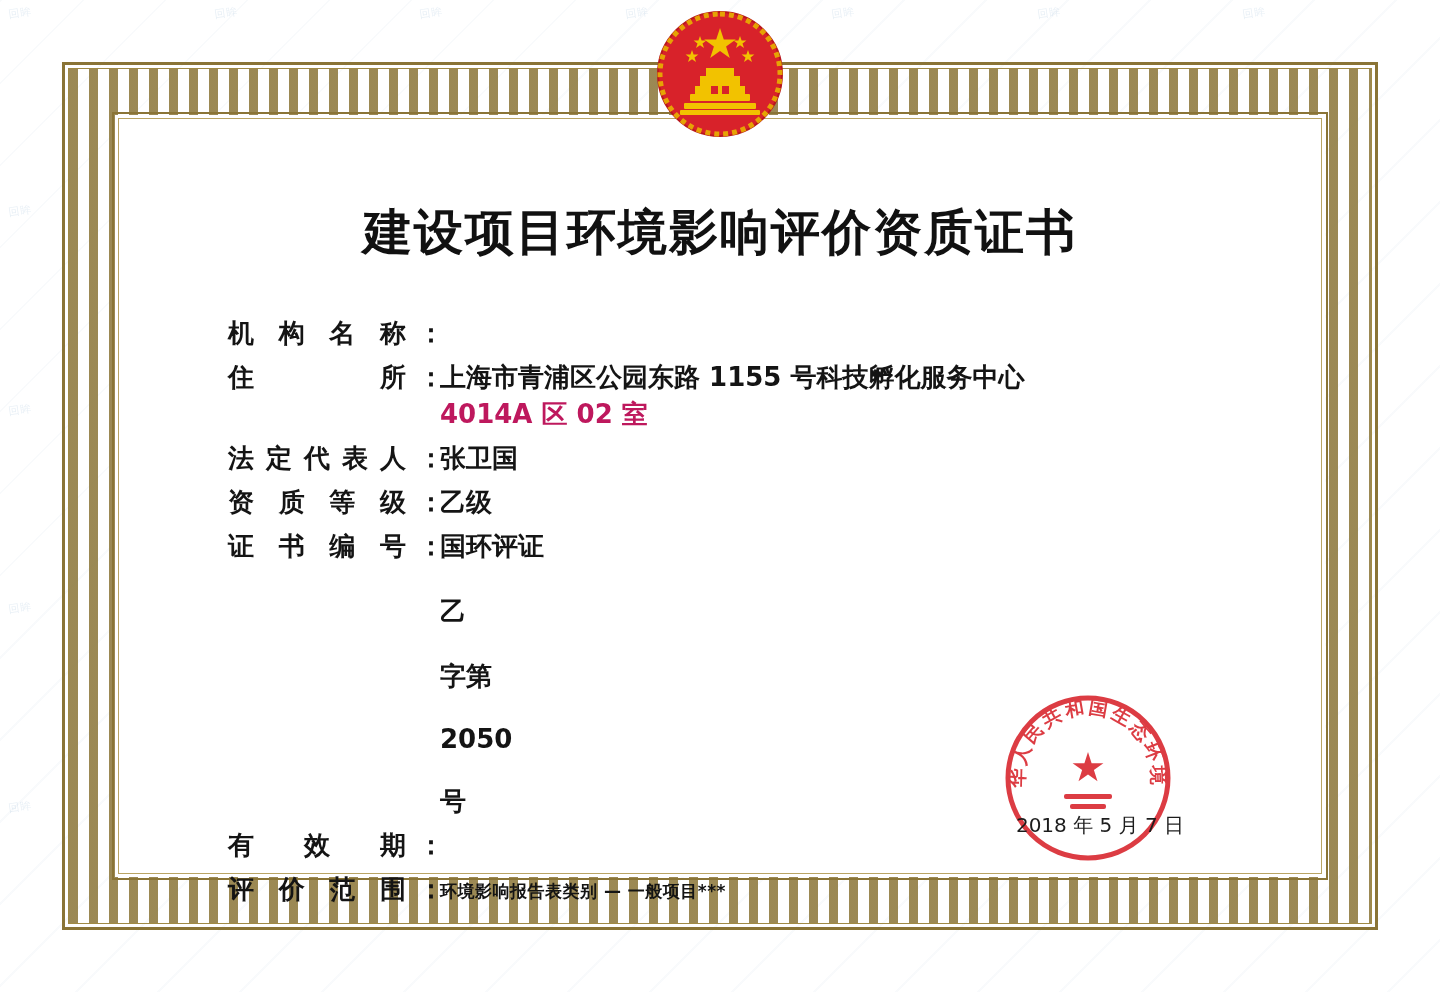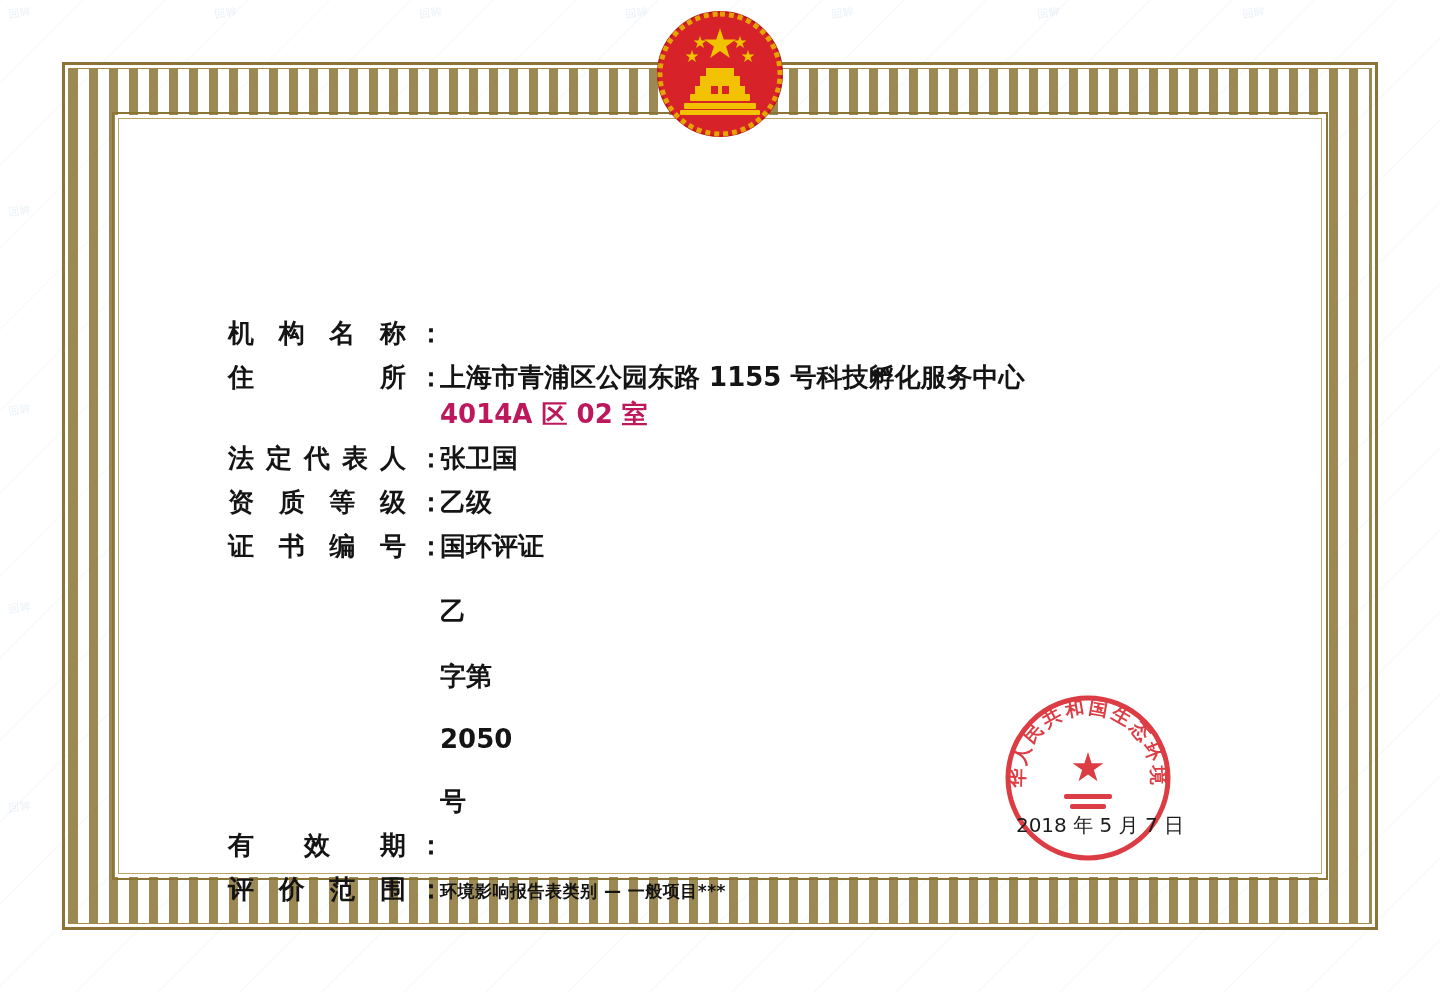--- a/index.html
+++ b/index.html
@@ -311,20 +311,21 @@
           <rect x="46" y="68" width="40" height="10"></rect>
           <rect x="52" y="60" width="28" height="8"></rect>
           <rect x="30" y="95" width="72" height="6" rx="1"></rect>
           <rect x="26" y="102" width="80" height="5" rx="1"></rect>
           <rect x="57" y="78" width="7" height="8" fill="#d8222a"></rect>
           <rect x="68" y="78" width="7" height="8" fill="#d8222a"></rect>
         </g>
       </svg>
     </div>
 
+    <div class="title">建设项目环境影响评价资质证书</div>
 
     <div class="fields">
 
       <div class="row">
         <div class="label">
           <span class="chars">
             <span>机</span>
             <span>构</span>
             <span>名</span>
             <span>称</span>

